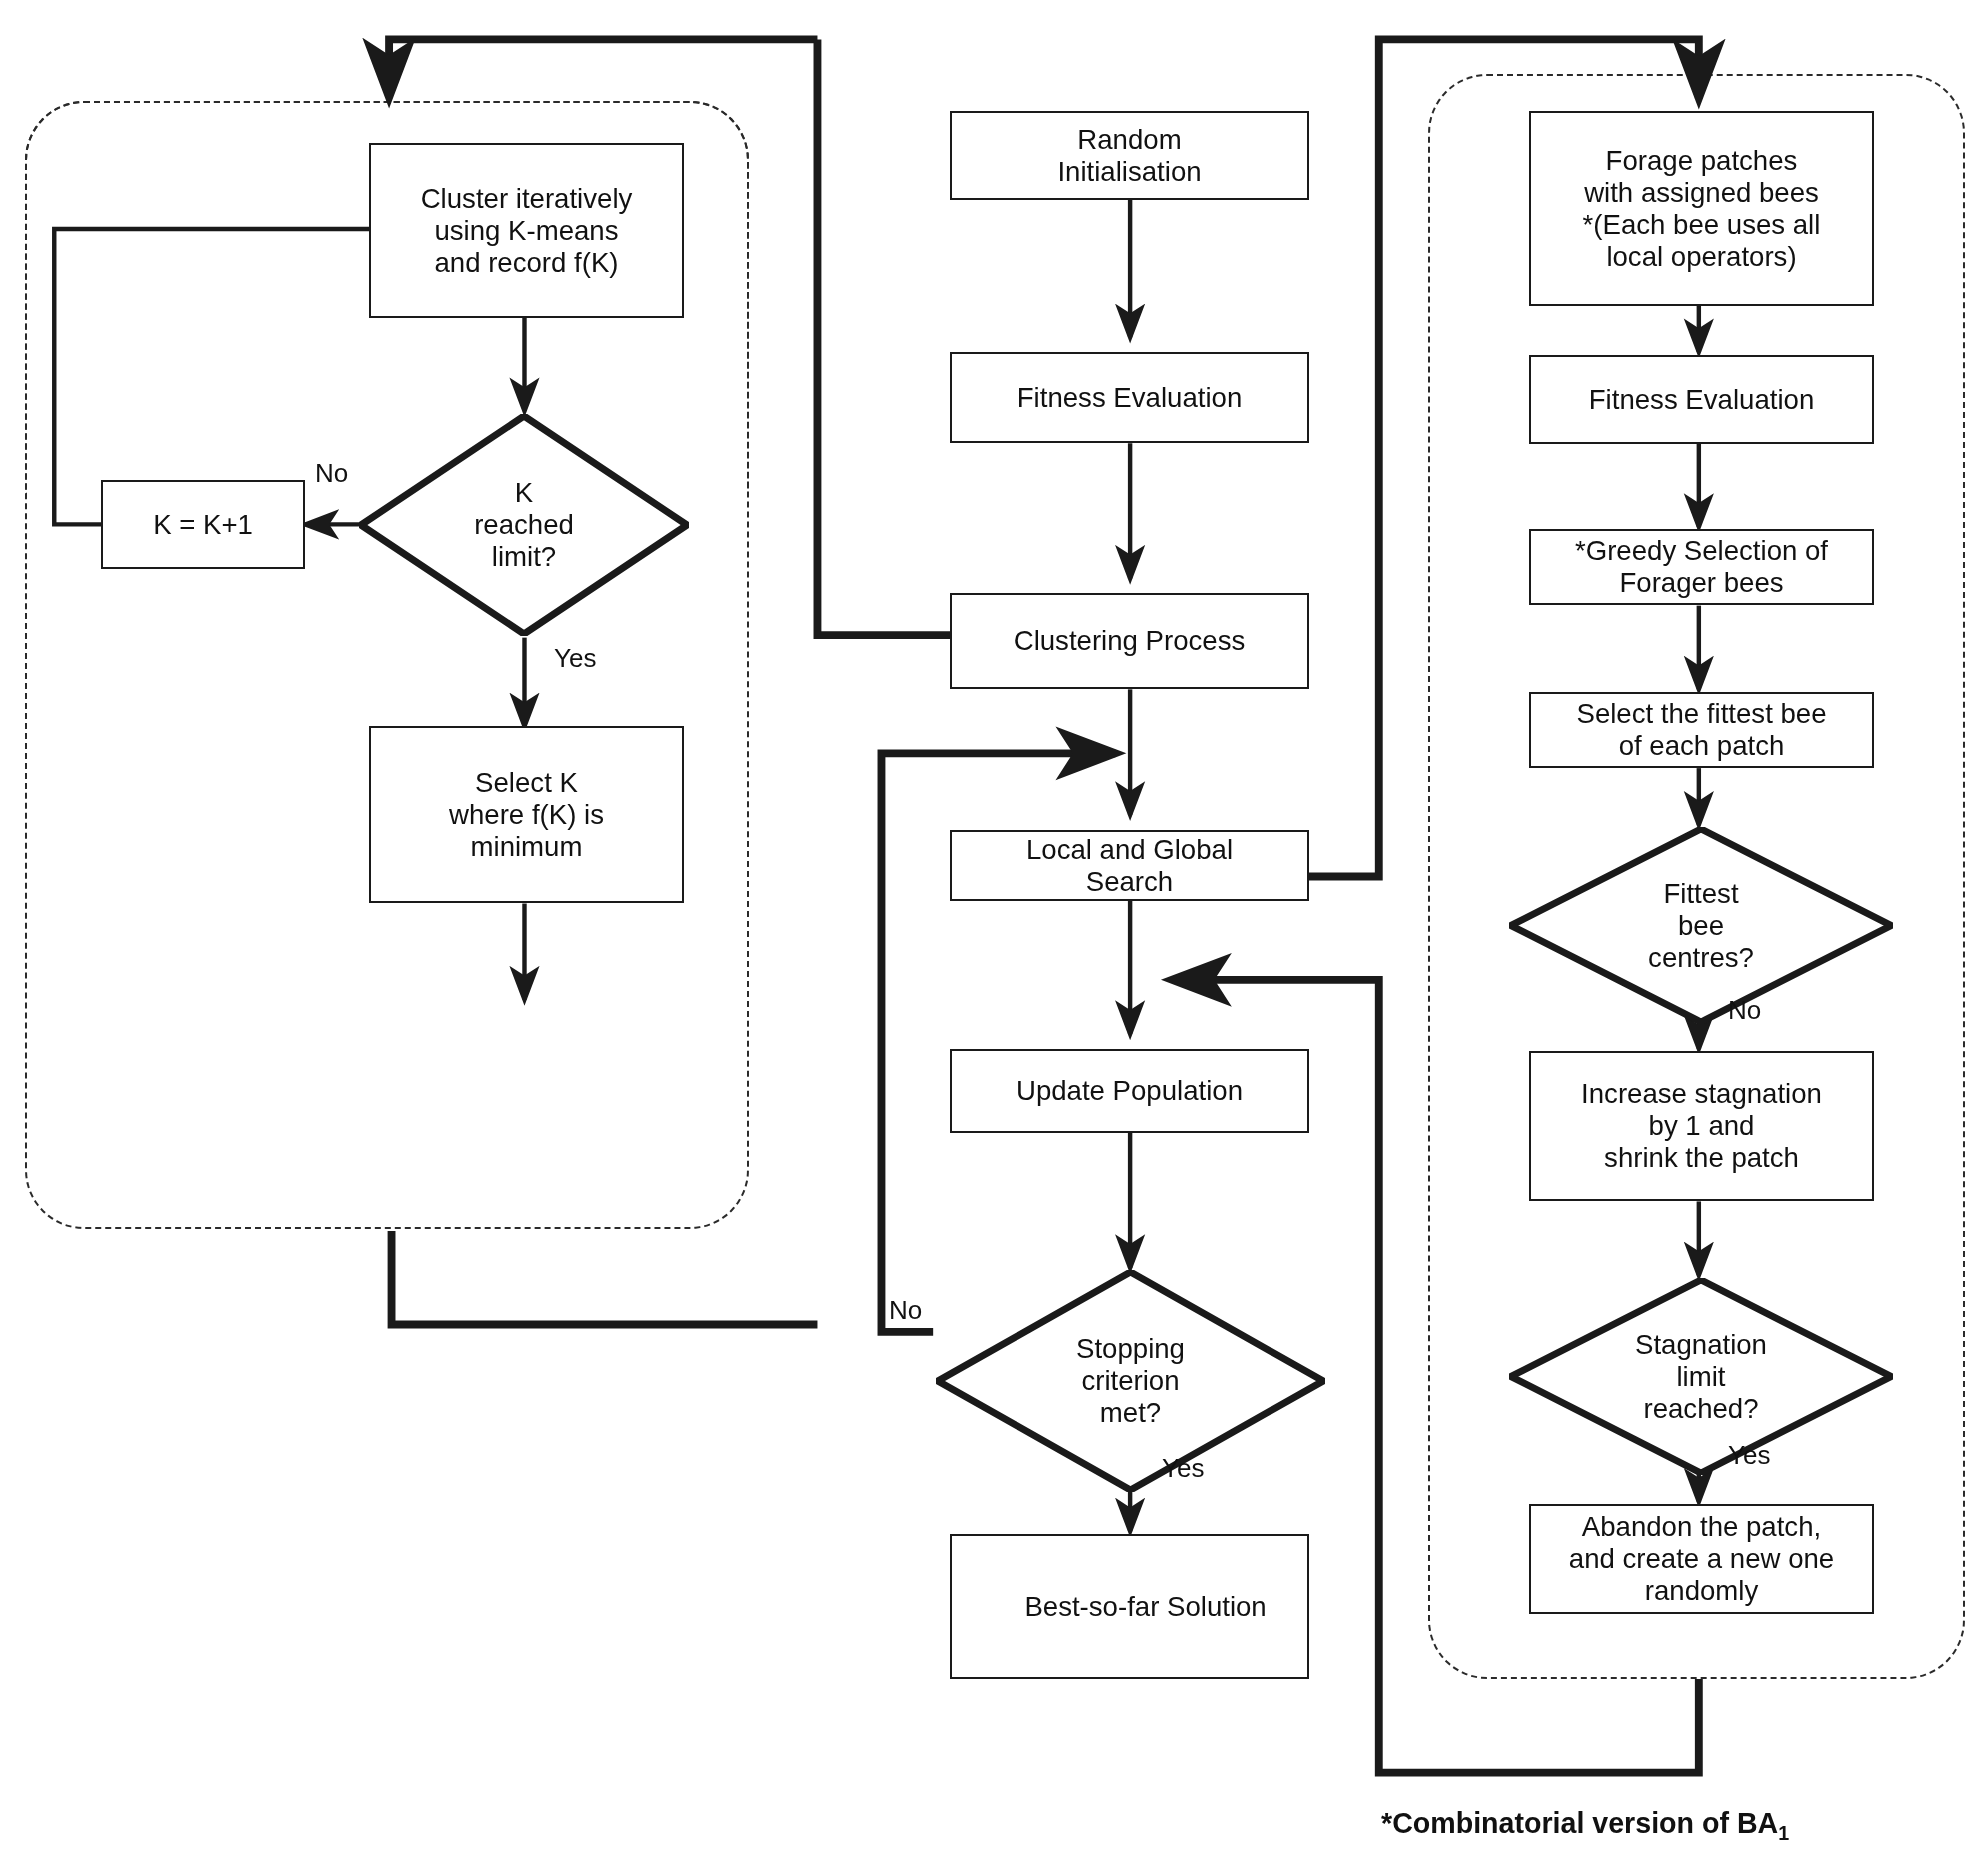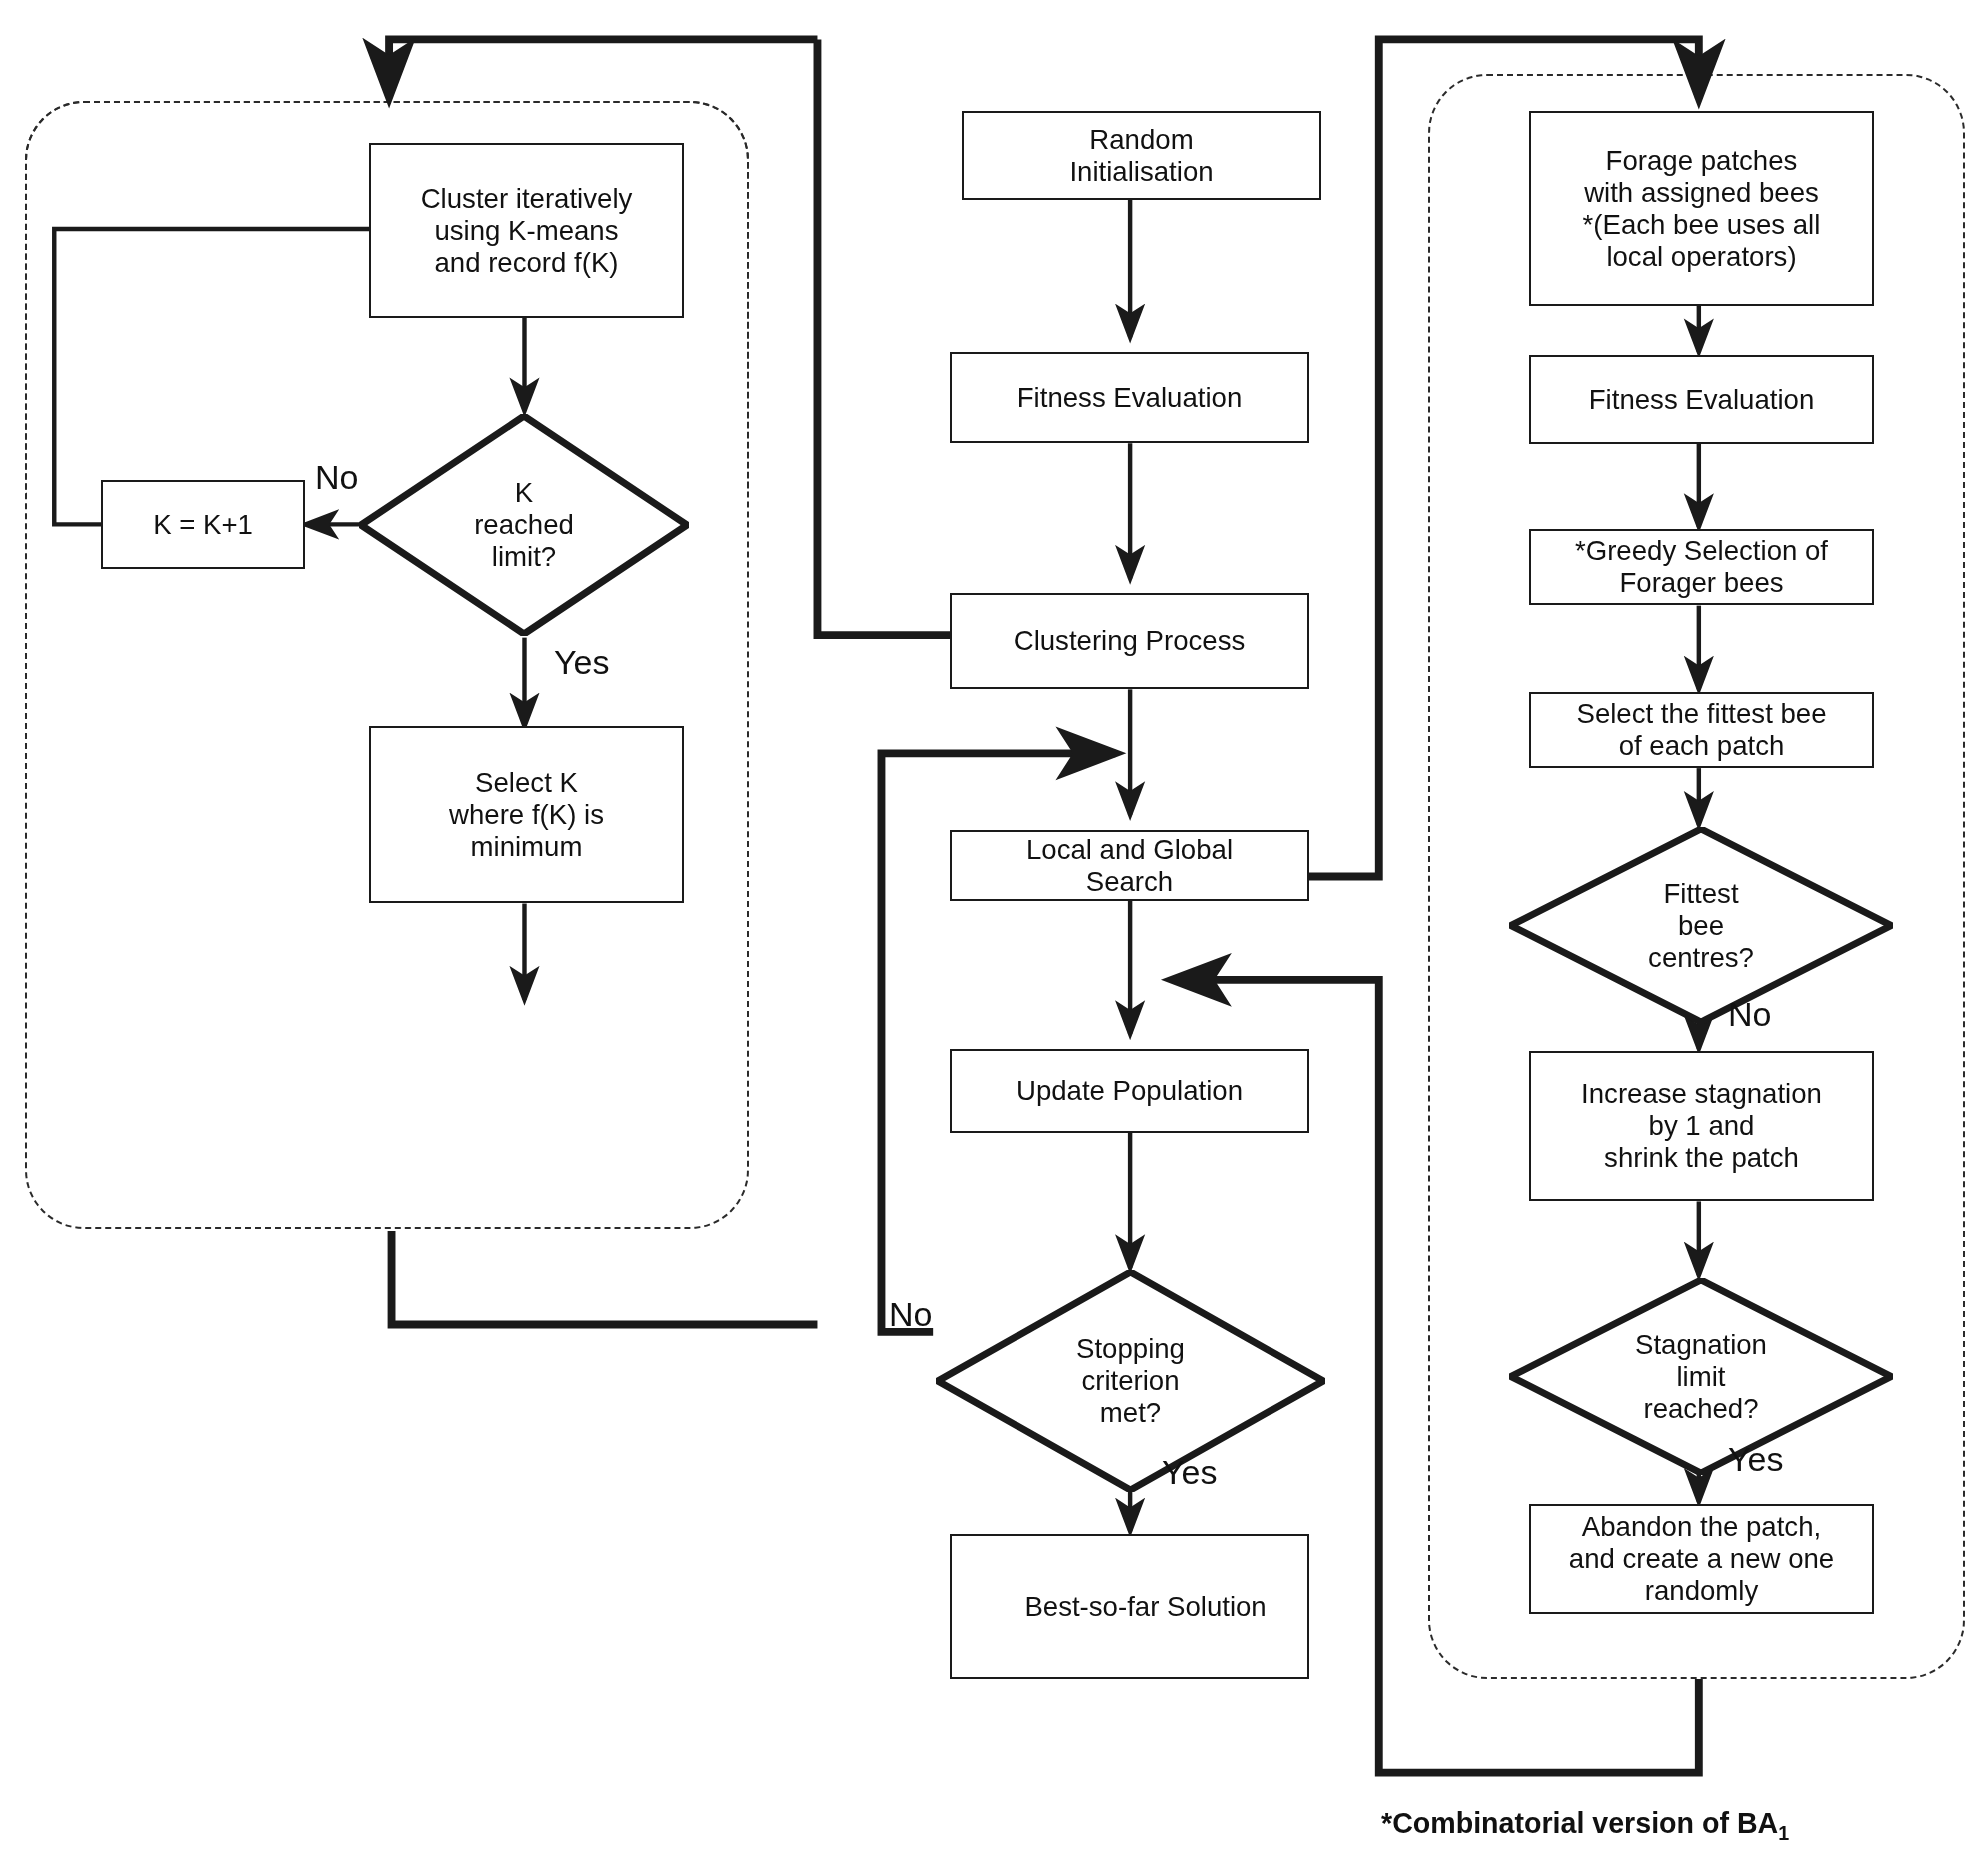--- a/index.html
+++ b/index.html
@@ -62,21 +62,21 @@
   .decision svg {
     position: absolute;
     left: 0;
     top: 0;
     width: 100%;
     height: 100%;
     z-index: 1;
   }
   .edge-label {
     position: absolute;
-    font-size: 34px;
+    font-size: 26px;
     color: #111111;
     white-space: nowrap;
     z-index: 4;
   }
   .panel {
     position: absolute;
     box-sizing: border-box;
     border: 2.5px dashed #2a2a2a;
     border-radius: 59px;
     background: transparent;
@@ -172,21 +172,21 @@
   </div>
 
   <div class="node" style="left:369px; top:726px; width:315px; height:177px;">Select K
 where f(K) is
 minimum</div>
 
 
   <div class="edge-label" style="left:315px; top:458px;">No</div>
   <div class="edge-label" style="left:554px; top:643px;">Yes</div>
 
-  <div class="node" style="left:950px; top:111px; width:359px; height:89px;margin-left:12px;">Random
+  <div class="node" style="left:950px; top:111px; width:359px; height:89px;">Random
 Initialisation</div>
 
   <div class="node" style="left:950px; top:352px; width:359px; height:91px;">Fitness Evaluation</div>
 
   <div class="node" style="left:950px; top:830px; width:359px; height:71px;">Local and Global
 Search</div>
 
   <div class="node" style="left:950px; top:593px; width:359px; height:96px;">Clustering Process</div>
 
   <div class="node" style="left:950px; top:1049px; width:359px; height:84px;">Update Population</div>

